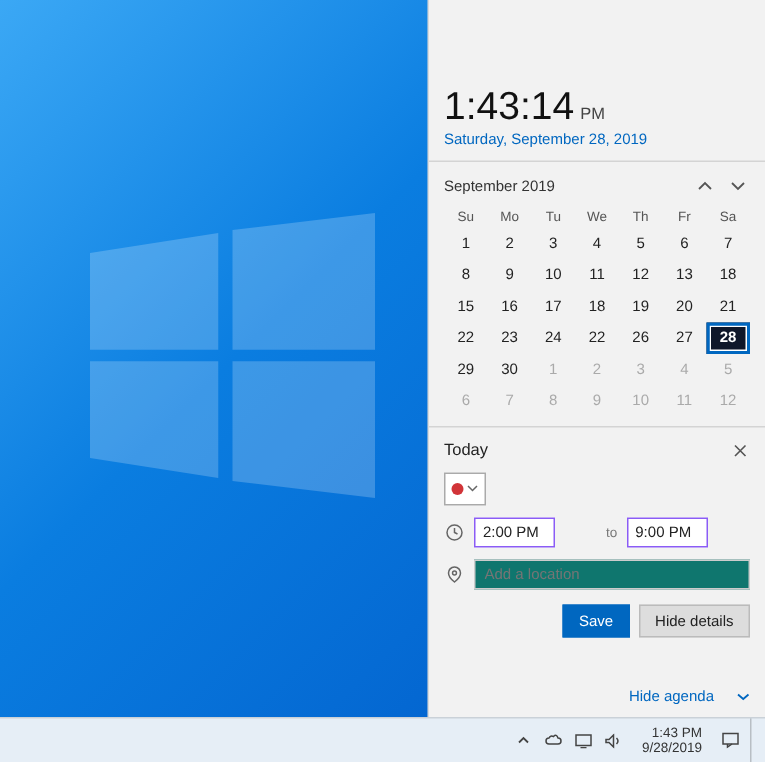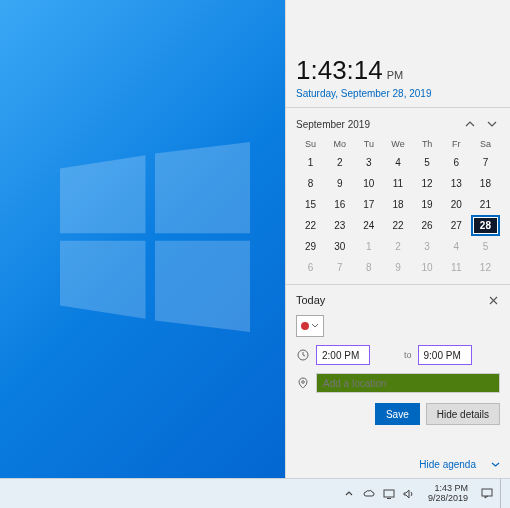--- a/index.html
+++ b/index.html
@@ -42,21 +42,21 @@
   .event-input { width: 100%; height: 22px; border: 1px solid #0067c0; background:#fff; padding: 0 20px 0 6px; font-size: 10px; outline: none; }
   .clear-x { position: absolute; right: 4px; top: 3px; width: 14px; height: 14px; color:#666; cursor:pointer; display:flex;align-items:center;justify-content:center;}
   .color-pick { width: 28px; height: 22px; border:1px solid #aaa; background:#fff; display:flex;align-items:center;justify-content:center; gap:2px; cursor:pointer;}
   .dot { width:8px;height:8px;border-radius:50%; background:#d13438;}
   .time-picker { display:flex; align-items:center; gap:6px; }
   .time-ic { width:14px; color:#666; display:flex; align-items:center; justify-content:center;}
   .tbox { width:54px; height:20px; border:1px solid #8b5cf6; background:#fff; display:flex;align-items:center; padding:0 5px; font-size:10px; cursor:pointer;}
   .to { font-size:9px; color:#777;padding-left:28px;}
   .loc-row { display:flex; align-items:center; gap:6px;}
   .loc-ic { width:14px; color:#666; display:flex;align-items:center;justify-content:center;}
-  .loc-input { flex:1; height:20px; border:1px solid #ccc; background:#4d7c0f; padding:0 6px; font-size:10px; outline:none;}
+  .loc-input { flex:1; height:20px; border:1px solid #ccc; background:#0f766e; padding:0 6px; font-size:10px; outline:none;}
   .btn-row { display:flex; gap:6px; justify-content:flex-end; margin-top:2px;}
   .btn { height:22px; padding:0 10px; font-size:10px; border:1px solid #bbb; background:#ddd; cursor:pointer; display:flex;align-items:center;}
   .btn.primary { background:#0067c0; color:#fff; border-color:#0067c0;margin-left:16px;}
   .hide-row { display:flex; justify-content:flex-end; align-items:center; gap:15px; margin-top:auto;}
   .hide-link { font-size:10px; color:#0067c0; cursor:pointer;}
   .taskbar {
     position:absolute; left:0; right:0; bottom:0; height:30px;
     background:#e6eef6; border-top:1px solid rgba(0,0,0,.12);
     display:flex; align-items:center; justify-content:flex-end;
     padding:0 4px; font-size:9px; color:#333;

